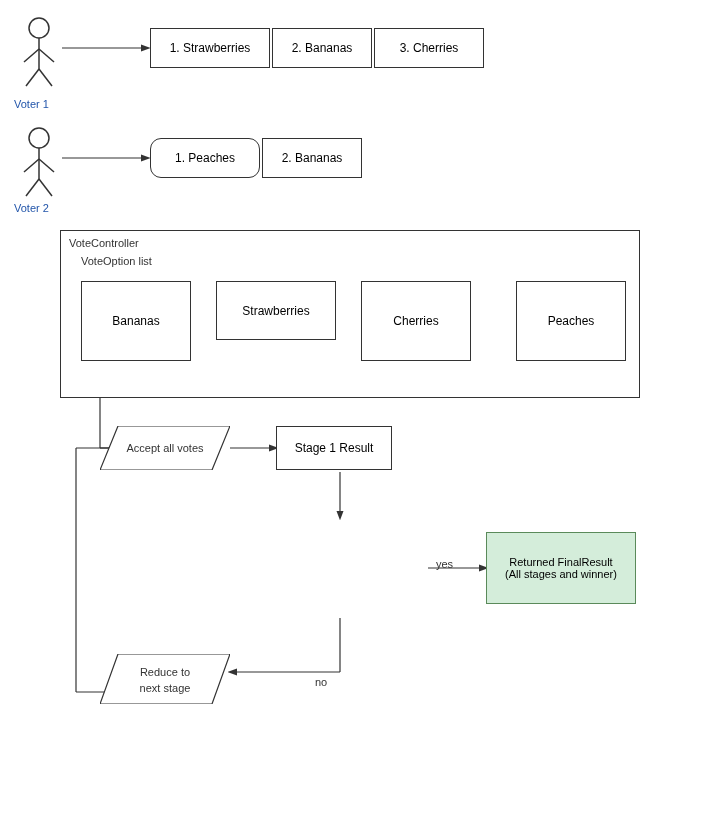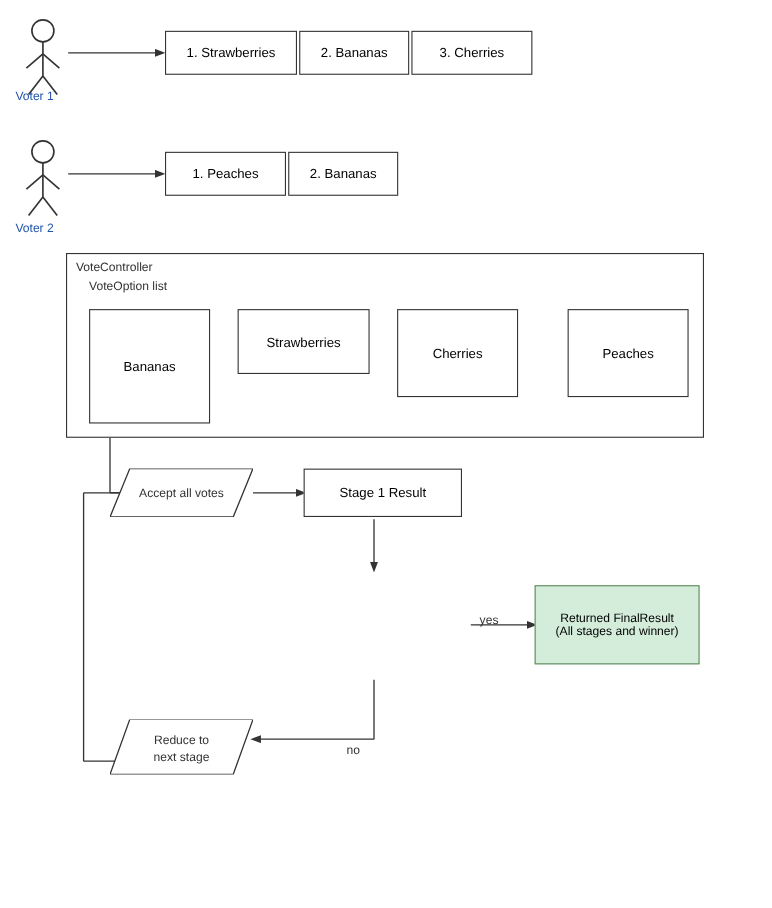--- a/index.html
+++ b/index.html
@@ -134,21 +134,21 @@
 
       <line x1="25" y1="24" x2="25" y2="55" stroke="#333" stroke-width="1.5"></line>
 
       <line x1="25" y1="35" x2="10" y2="48" stroke="#333" stroke-width="1.5"></line>
       <line x1="25" y1="35" x2="40" y2="48" stroke="#333" stroke-width="1.5"></line>
 
       <line x1="25" y1="55" x2="12" y2="72" stroke="#333" stroke-width="1.5"></line>
       <line x1="25" y1="55" x2="38" y2="72" stroke="#333" stroke-width="1.5"></line>
     </svg>
   </div>
-  <div class="label" style="left:14px; top:82px;">
+  <div class="label" style="left:14px; top:98px;">
     <span class="blue">Voter 1</span>
   </div>
 
   <div class="box" style="left:150px; top:28px; width:120px; height:40px;">
     <span>1. Strawberries</span>
   </div>
   <div class="box" style="left:272px; top:28px; width:100px; height:40px;">
     <span>2. Bananas</span>
   </div>
   <div class="box" style="left:374px; top:28px; width:110px; height:40px;">
@@ -162,57 +162,57 @@
       <line x1="25" y1="35" x2="10" y2="48" stroke="#333" stroke-width="1.5"></line>
       <line x1="25" y1="35" x2="40" y2="48" stroke="#333" stroke-width="1.5"></line>
       <line x1="25" y1="55" x2="12" y2="72" stroke="#333" stroke-width="1.5"></line>
       <line x1="25" y1="55" x2="38" y2="72" stroke="#333" stroke-width="1.5"></line>
     </svg>
   </div>
   <div class="label" style="left:14px; top:202px;">
     <span class="blue">Voter 2</span>
   </div>
 
-  <div class="box" style="left:150px; top:138px; width:110px; height:40px;">
+  <div class="box" style="left:150px; top:138px; width:110px; height:40px;border-radius:11px;">
     <span>1. Peaches</span>
   </div>
   <div class="box" style="left:262px; top:138px; width:100px; height:40px;">
     <span>2. Bananas</span>
   </div>
 
   <div class="vote-controller" style="left:60px; top:230px; width:580px; height:168px;">
     <div class="vote-controller-title" style="left:8px; top:6px;">
       <span>VoteController</span>
     </div>
     <div class="vote-option-label" style="left:20px; top:24px;">
       <span>VoteOption list</span>
     </div>
 
-    <div class="box" style="left:20px; top:50px; width:110px; height:104px;">
+    <div class="box" style="left:20px; top:50px; width:110px; height:80px;">
       <span>Bananas</span>
     </div>
     <div class="box" style="left:155px; top:50px; width:120px; height:59px;">
       <span>Strawberries</span>
     </div>
     <div class="box" style="left:300px; top:50px; width:110px; height:80px;">
       <span>Cherries</span>
     </div>
     <div class="box" style="left:455px; top:50px; width:110px; height:80px;">
       <span>Peaches</span>
     </div>
   </div>
 
   <div class="parallelogram" style="left:100px; top:426px;">
     <svg width="130" height="44">
       <polygon points="18,0 130,0 112,44 0,44" stroke="#333" stroke-width="1.2" fill="white"></polygon>
       <text x="65" y="26" text-anchor="middle" font-size="11" fill="#333" font-family="Arial">Accept all votes</text>
     </svg>
   </div>
 
-  <div class="box" style="left:276px; top:426px; width:144px; height:44px;">
+  <div class="box" style="left:276px; top:426px; width:116px; height:44px;">
     <span>Stage 1 Result</span>
   </div>
 
 
   <div class="label" style="left:436px; top:558px;">
     <span>yes</span>
   </div>
 
   <div class="label" style="left:315px; top:676px;">
     <span>no</span>

